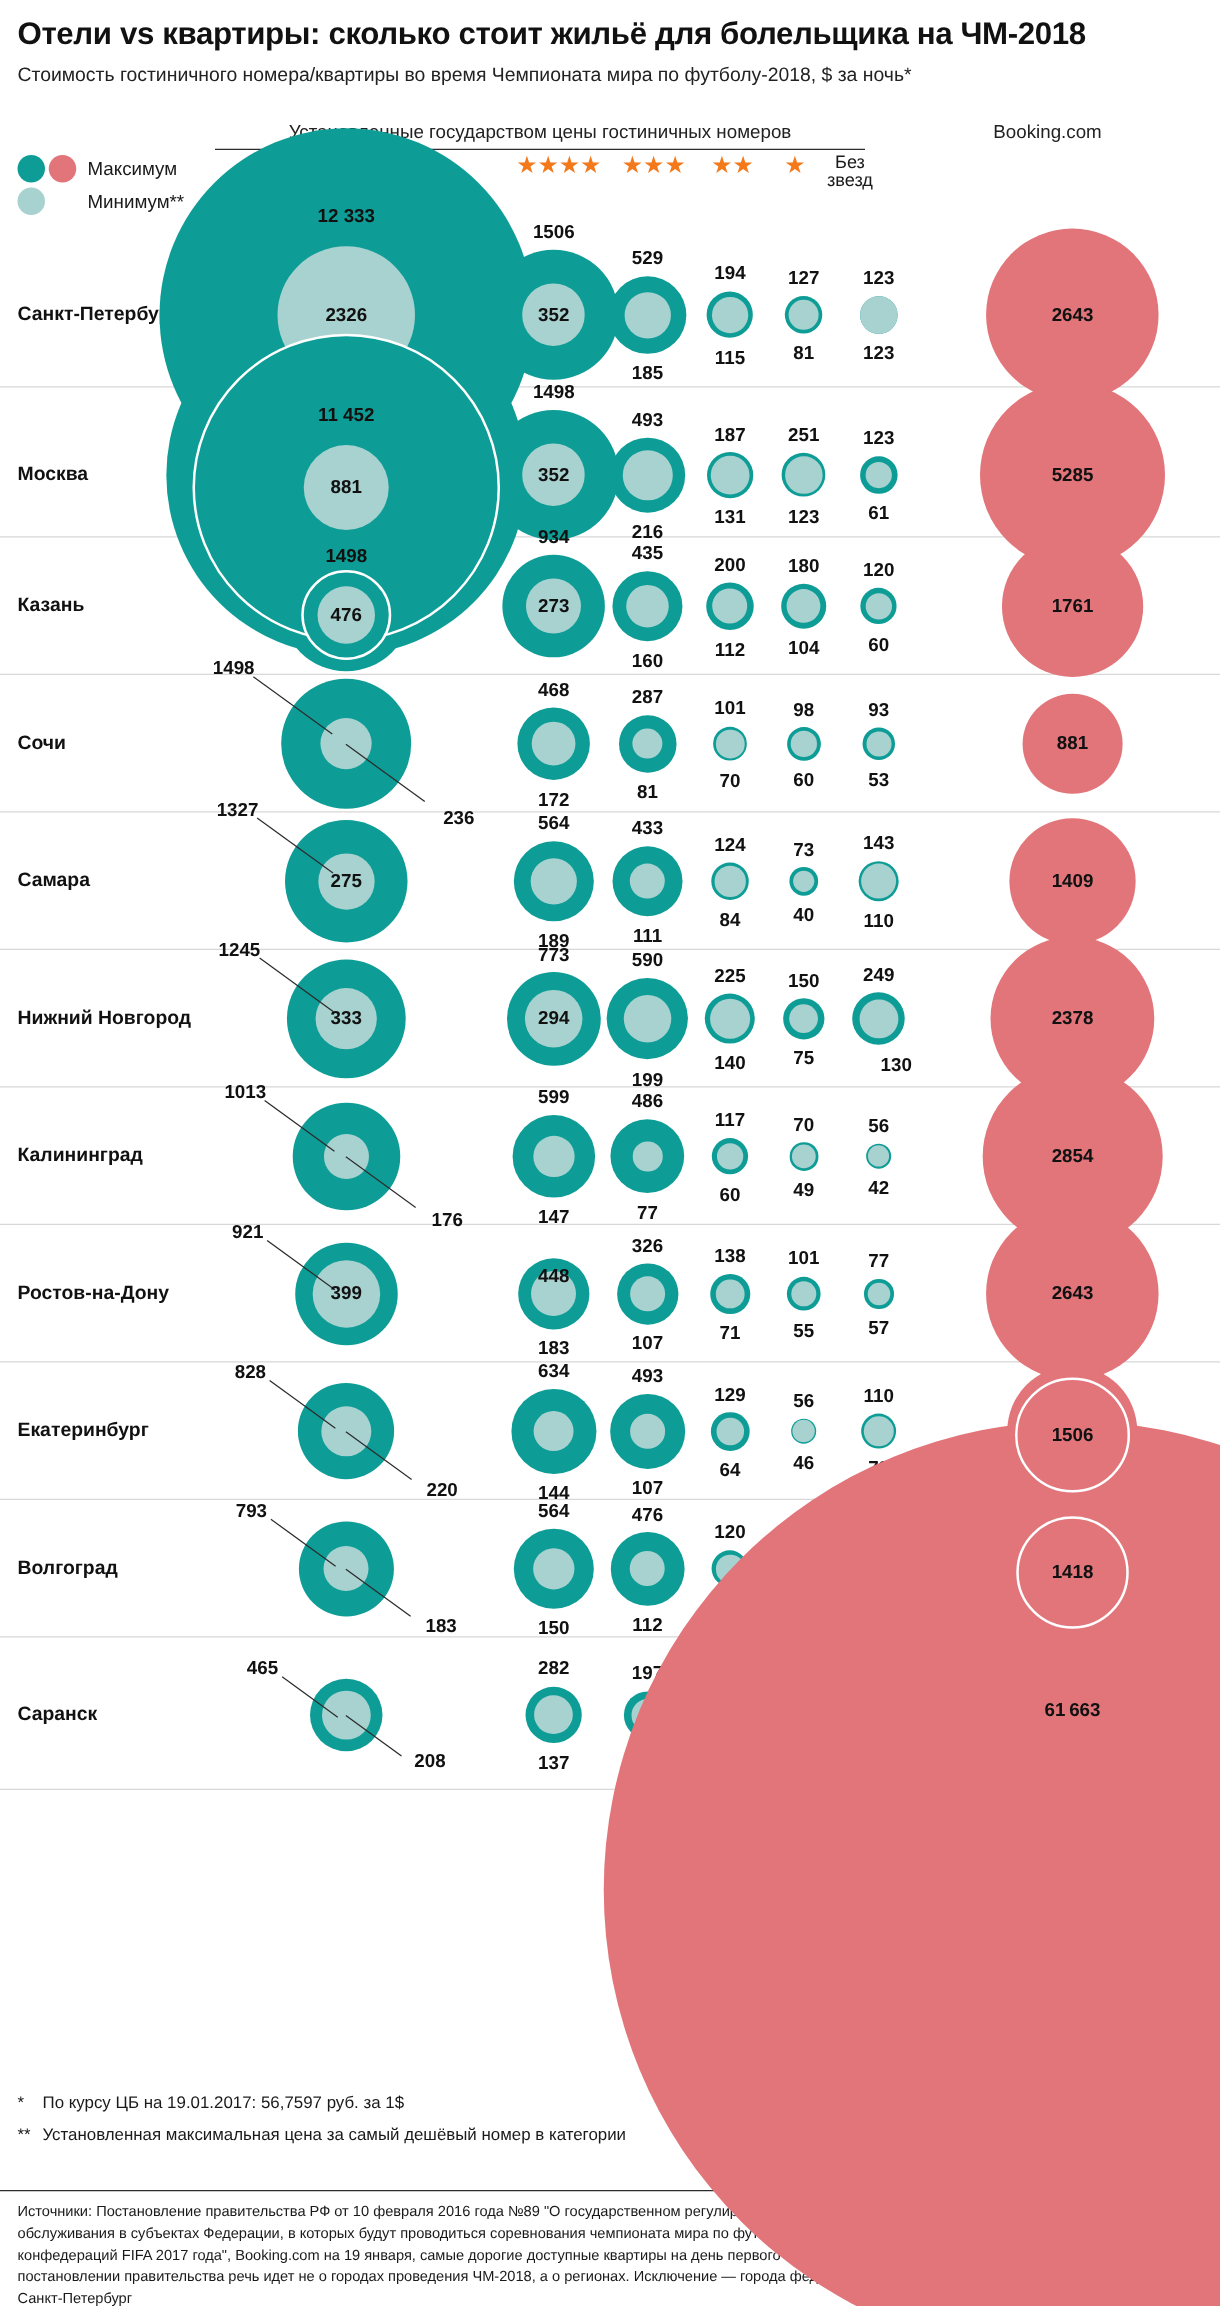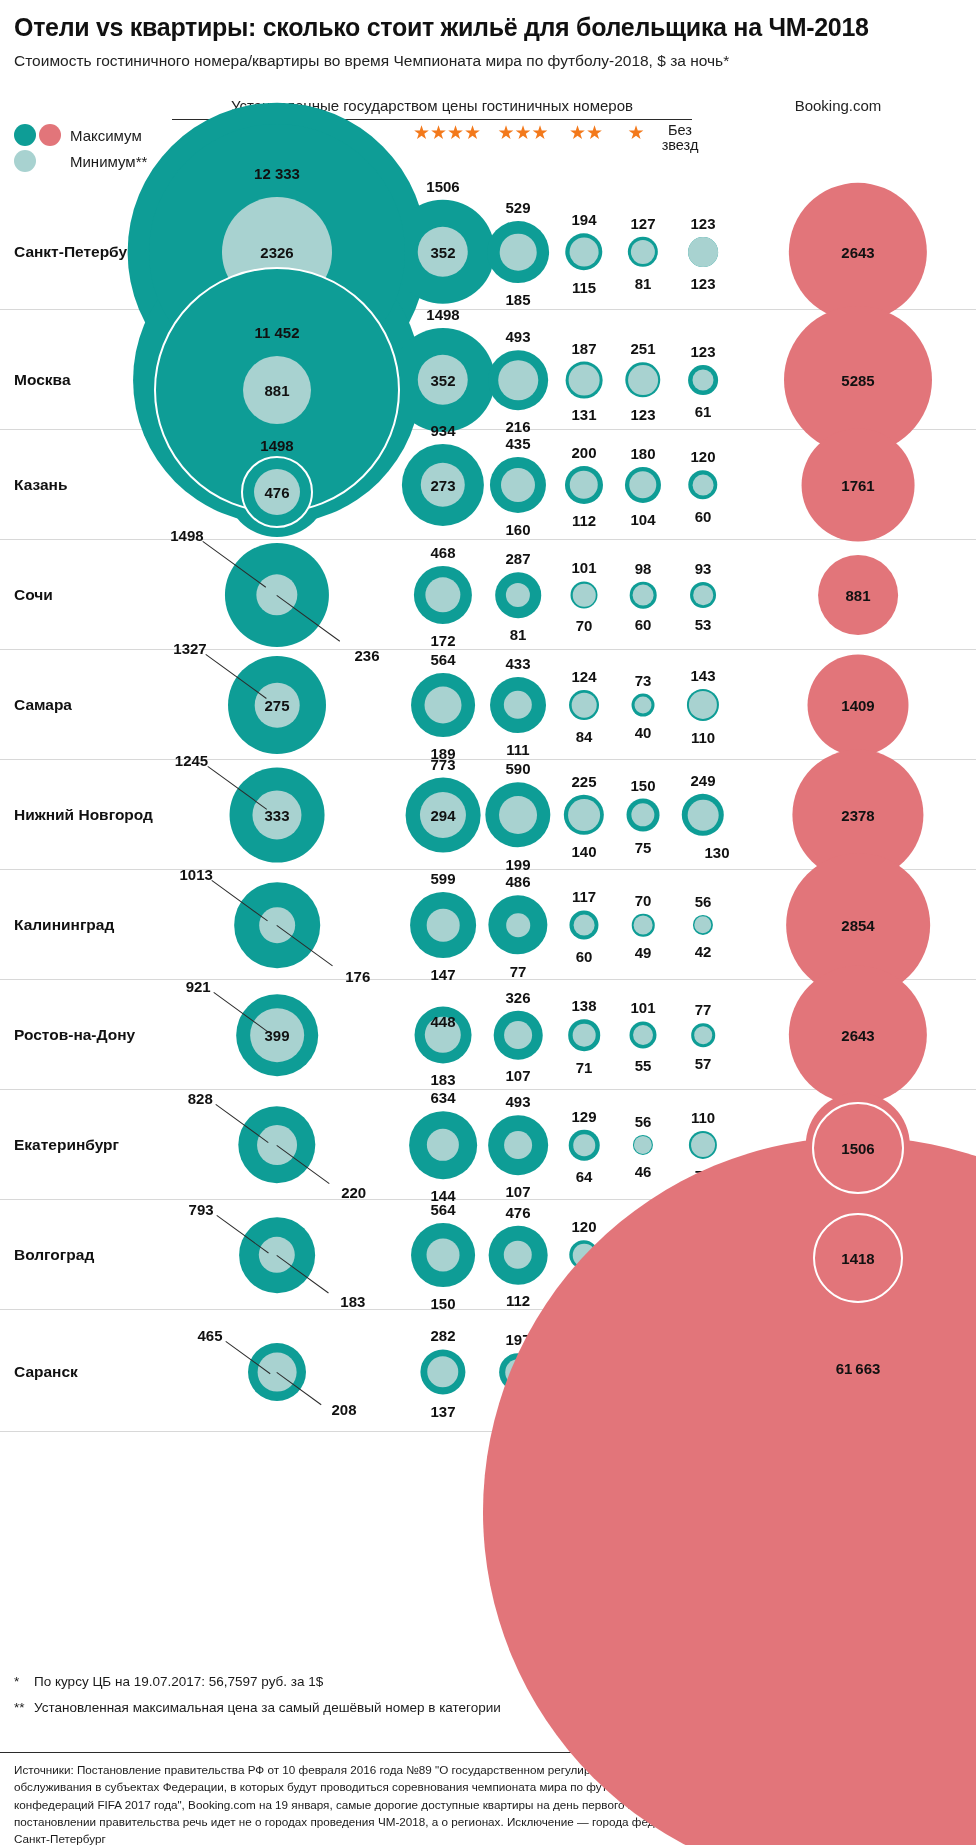--- a/index.html
+++ b/index.html
@@ -503,21 +503,21 @@
       <div class="bubble-inner" style="left: 703px; top: 62px; width: 18.2445px; height: 18.2445px;"></div>
       <div class="lbl" style="left: 703px; top: 34.6852px;">98</div>
       <div class="lbl min-out" style="left: 703px; top: 91.3148px;">46</div>
       <div class="lbl" style="left: 858px; top: 62px;">61 663</div>
     </div>
   </div>
 
 <div id="notes">
     <div class="note">
       <span class="note-mark">*</span>
-      <span class="note-txt">По курсу ЦБ на 19.07.2017:  56,7597 руб. за 1$</span>
+      <span class="note-txt">По курсу ЦБ на 19.01.2017:  56,7597 руб. за 1$</span>
     </div>
     <div class="note">
       <span class="note-mark">**</span>
       <span class="note-txt">Установленная максимальная цена за самый дешёвый номер в категории</span>
     </div>
   </div>
 
 <div id="footer">
   <div id="source">Источники: Постановление правительства РФ от 10 февраля 2016 года №89 "О государственном регулировании стоимости гостиничного обслуживания в субъектах Федерации, в которых будут проводиться соревнования чемпионата мира по футболу FIFA 2018 года и Кубка конфедераций FIFA 2017 года", Booking.com на 19 января, самые дорогие доступные квартиры на день первого матча ЧМ-2018 в каждом городе. В постановлении правительства речь идет не о городах проведения ЧМ-2018, а о регионах. Исключение — города федерального значения Москва и Санкт-Петербург</div>
   <div id="bbc-logo">

